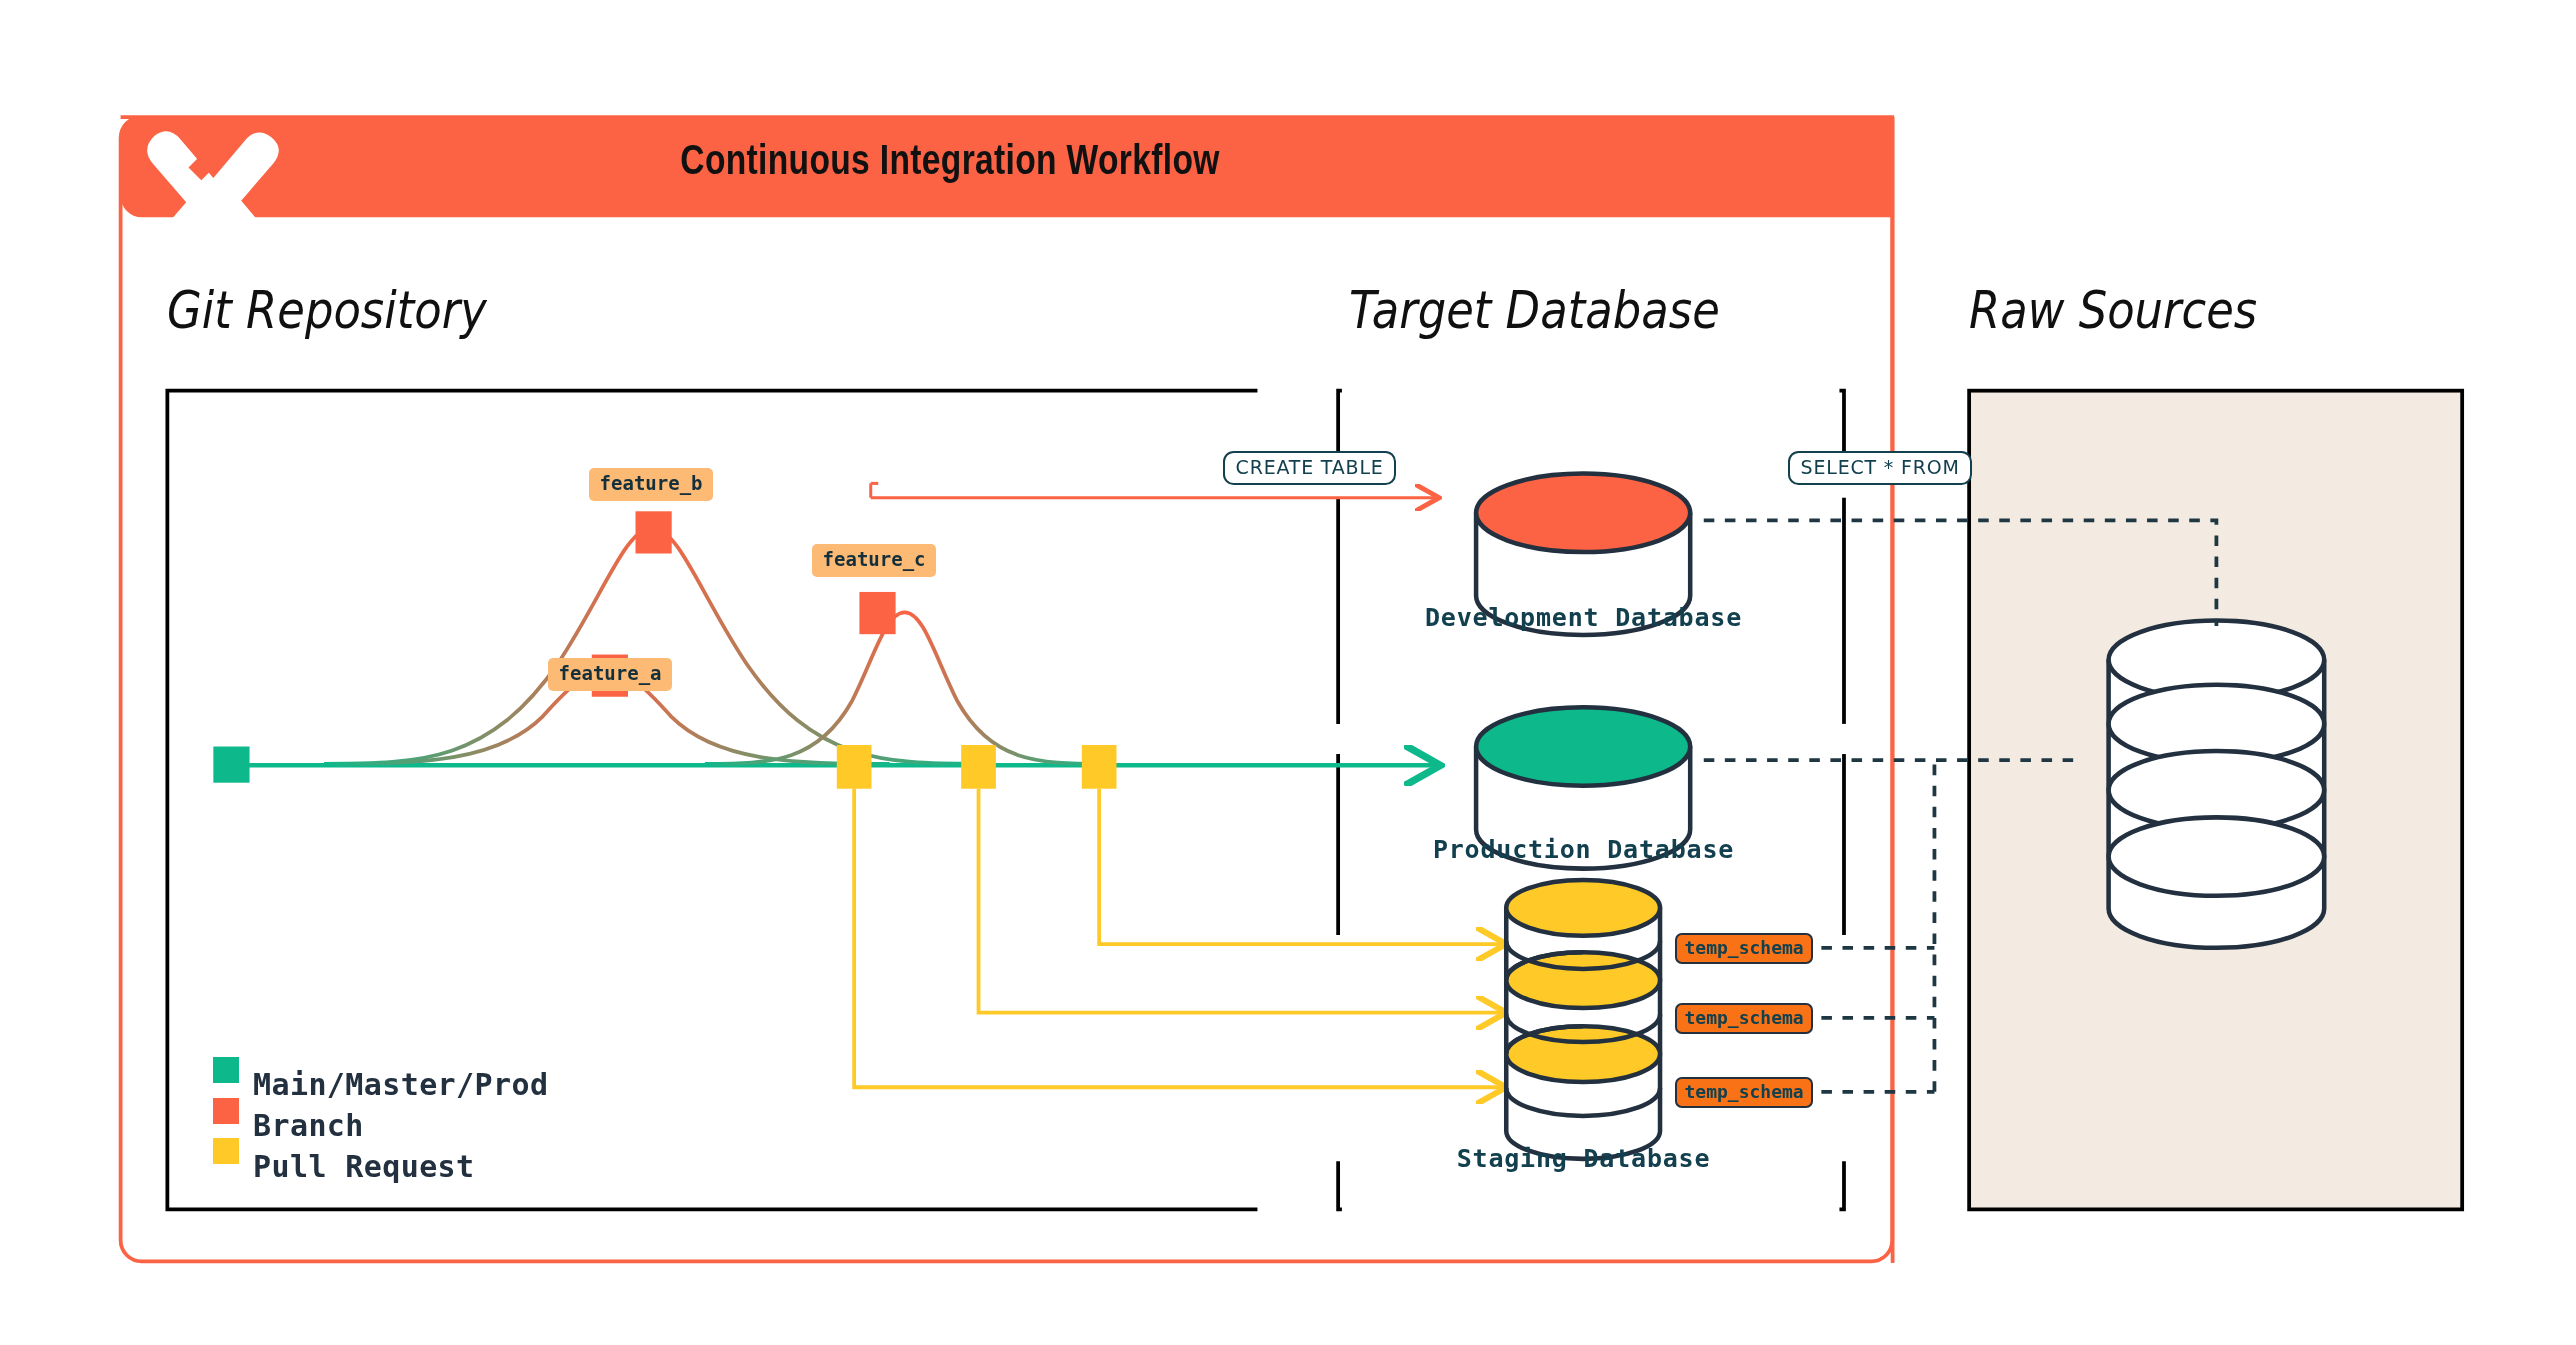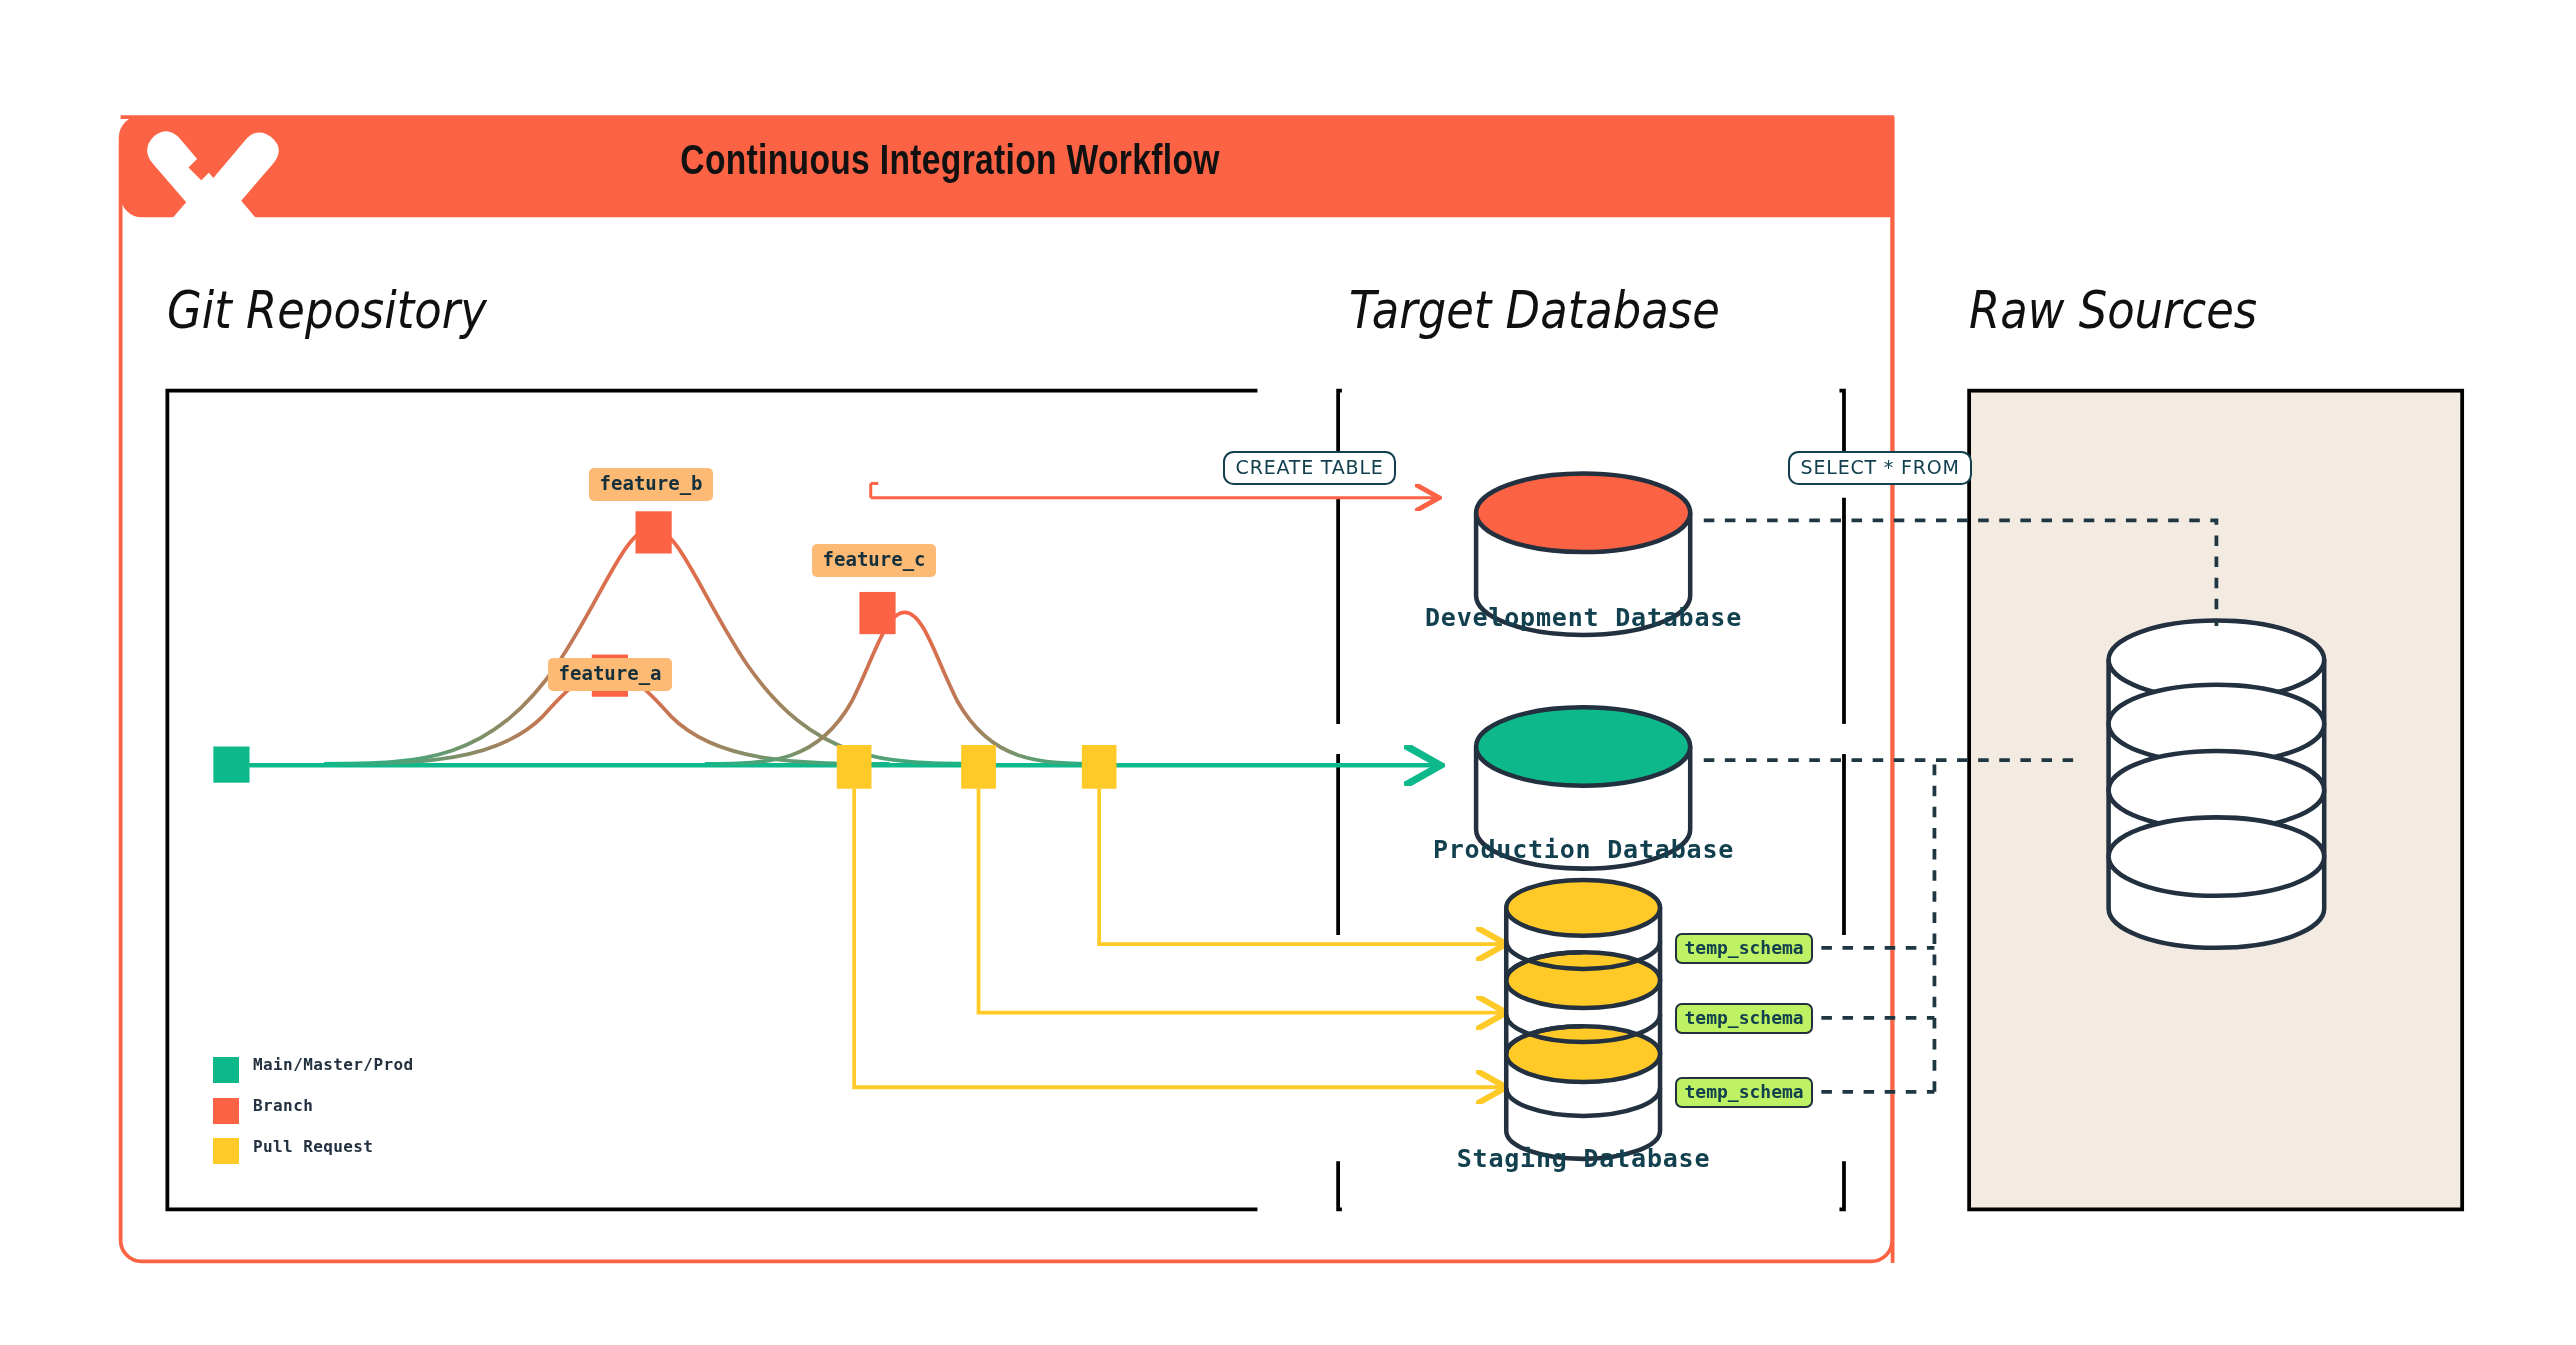--- a/index.html
+++ b/index.html
@@ -27,37 +27,38 @@
   }
   .sqlchip{
     position:absolute;background:#fff;border:2.3px solid #12404E;
     border-radius:10.6px;
     font-family:"DejaVu Sans","Liberation Sans",sans-serif;
     font-weight:normal;font-size:19px;color:#12404E;
     padding:4.5px 10.6px 6px 10.6px;white-space:nowrap;line-height:1;
     letter-spacing:0.8px;
   }
   .schemachip{
-    position:absolute;background:#bef264;border:2.3px solid #22303F;
+    position:absolute;background:#f97316;border:2.3px solid #22303F;
     border-radius:6.8px;
     font-family:"DejaVu Sans Mono","Liberation Mono",monospace;
     font-weight:bold;font-size:18px;color:#12404E;
     padding:3.8px 7.5px 5.3px 7.5px;white-space:nowrap;line-height:1;
   }
   .dblabel{
     position:absolute;text-align:center;
     font-family:"DejaVu Sans Mono","Liberation Mono",monospace;
     font-weight:bold;font-size:25px;color:#12404E;white-space:nowrap;
     letter-spacing:0.8px;
   }
   .legtxt{
     position:absolute;
     font-family:"DejaVu Sans Mono","Liberation Mono",monospace;
-    font-weight:bold;font-size:16px;color:#22303F;white-space:nowrap;
+    font-weight:bold;font-size:30px;color:#22303F;white-space:nowrap;
     letter-spacing:0.4px;
+    margin-top:12px;
   }
   .legsw{position:absolute;width:26px;height:26px;}
 </style>
 </head>
 <body>
 
 <div id="stage">
 
   <svg width="2576" height="1346" viewBox="0 0 3417 1785">
     <defs>

